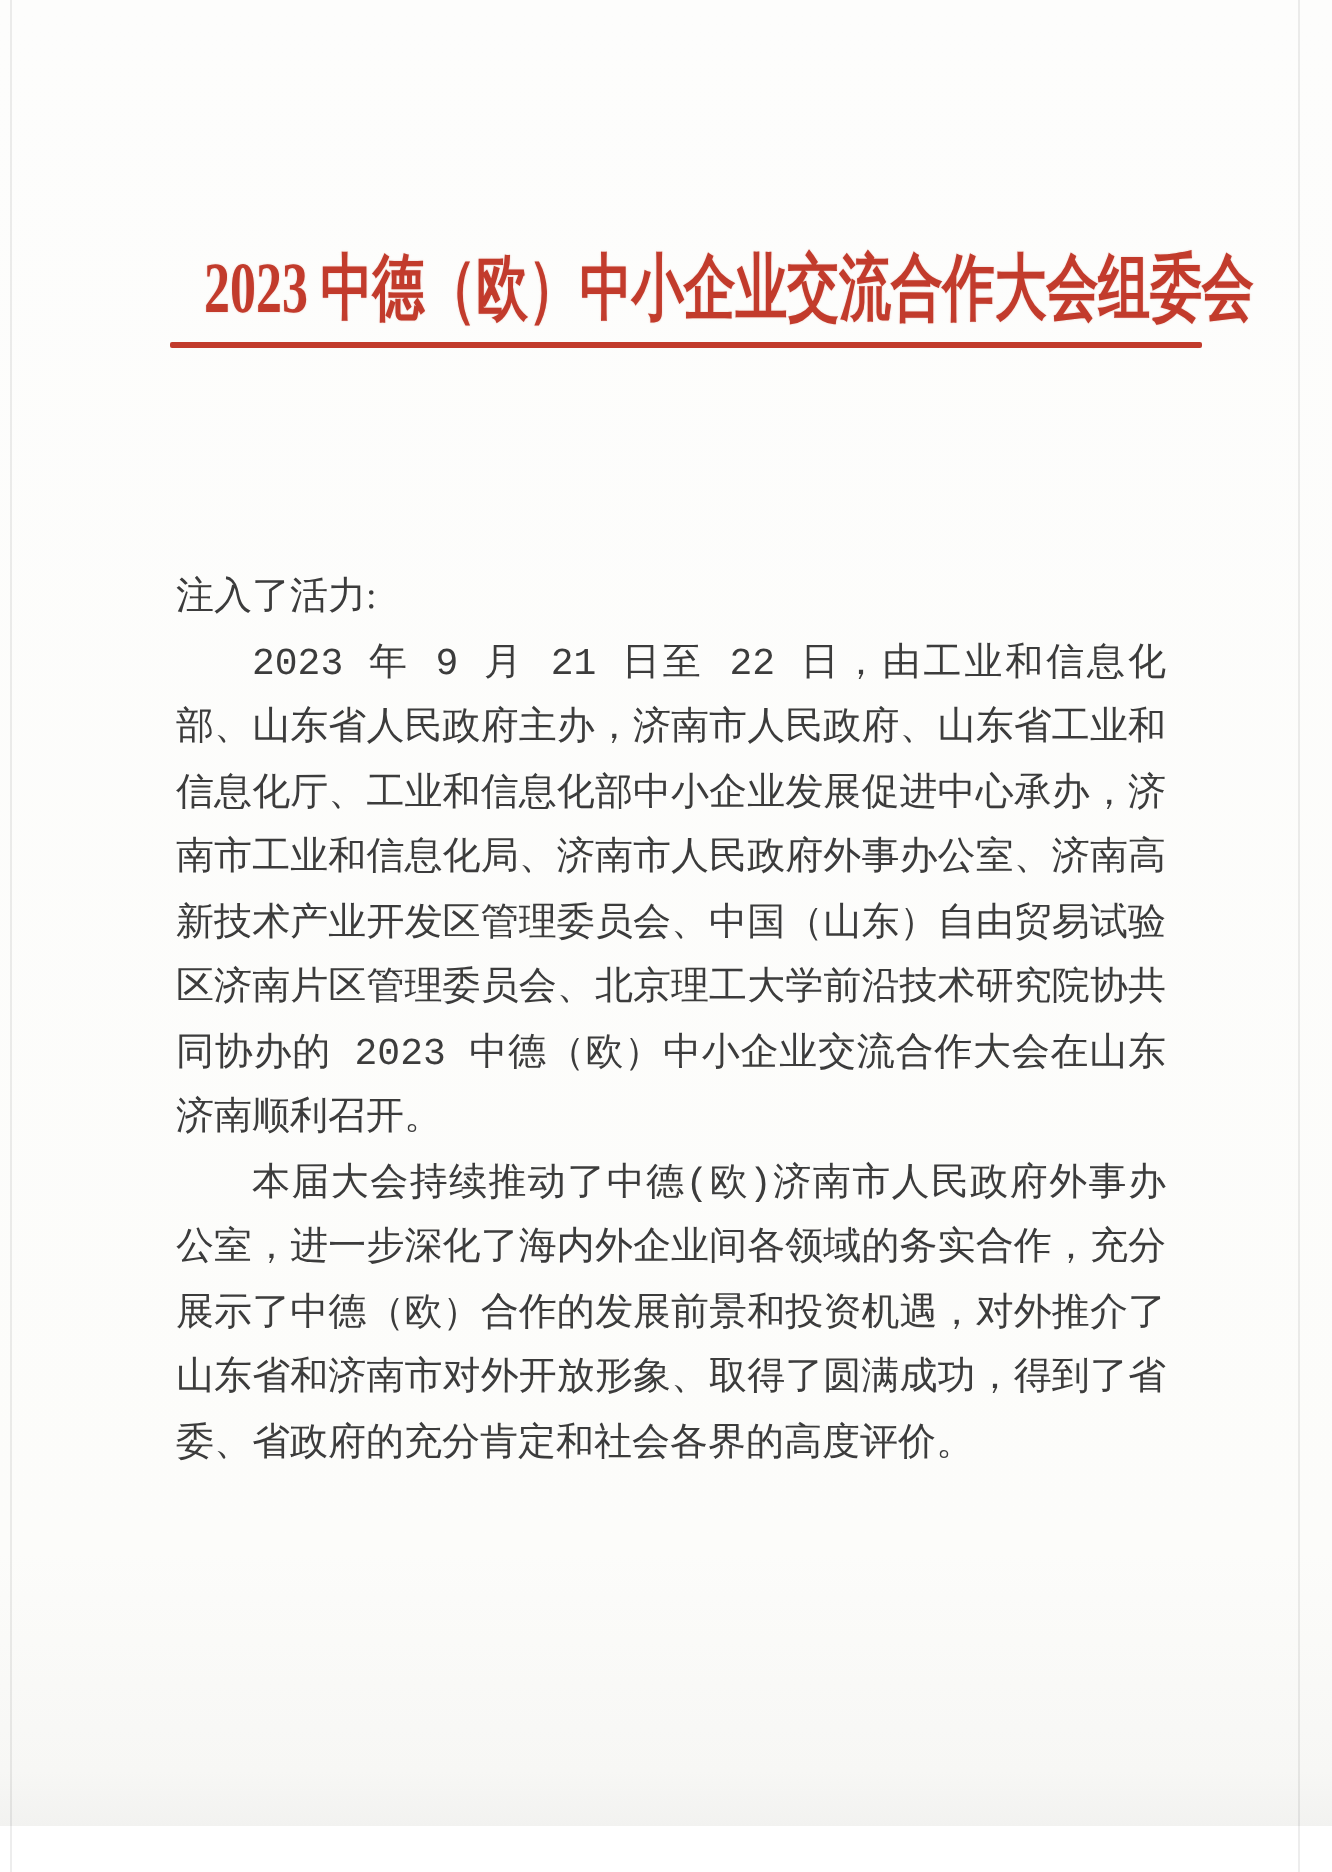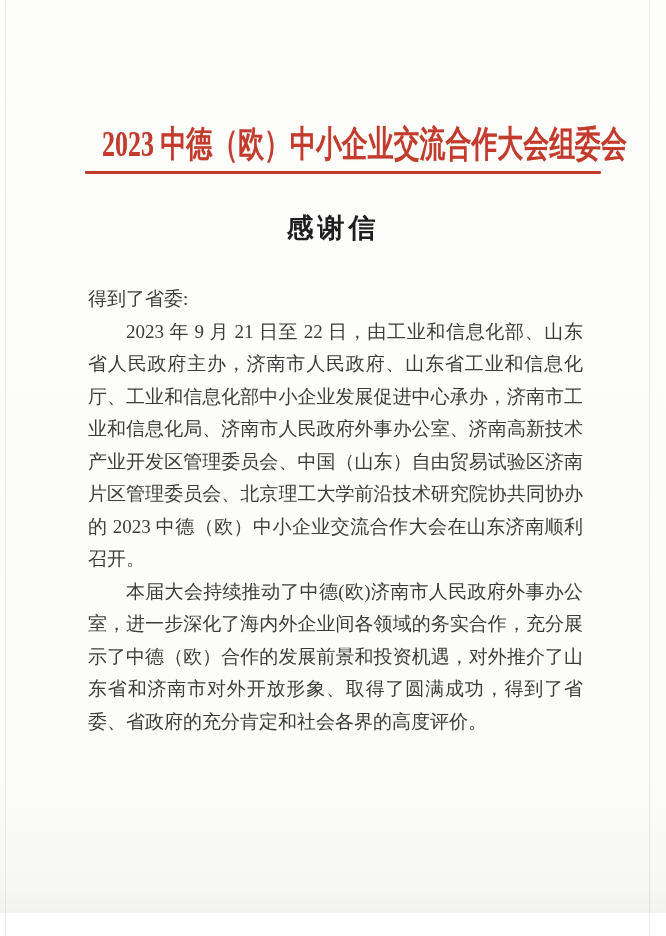--- a/index.html
+++ b/index.html
@@ -81,37 +81,37 @@
     text-justify: inter-ideograph;
     word-break: break-all;
   }
 
   .salutation {
     text-indent: 0;
   }
 
   .para {
     text-indent: 2em;
+    font-family: Liberation Mono, monospace;
   }
 </style>
 </head>
 <body>
 
 <div class="page">
 
   <div class="edge-line left"></div>
   <div class="edge-line right"></div>
 
   <div class="letter-title">
     <span class="title-text">2023 中德（欧）中小企业交流合作大会组委会</span>
   </div>
 
   <div class="title-underline"></div>
 
-  <div class="letter-heading">感谢信</div>
 
   <div class="letter-body">
-    <p class="salutation">得到了省委:</p>
+    <p class="salutation">注入了活力:</p>
     <p class="para">2023 年 9 月 21 日至 22 日，由工业和信息化部、山东省人民政府主办，济南市人民政府、山东省工业和信息化厅、工业和信息化部中小企业发展促进中心承办，济南市工业和信息化局、济南市人民政府外事办公室、济南高新技术产业开发区管理委员会、中国（山东）自由贸易试验区济南片区管理委员会、北京理工大学前沿技术研究院协共同协办的 2023 中德（欧）中小企业交流合作大会在山东济南顺利召开。</p>
     <p class="para">本届大会持续推动了中德(欧)济南市人民政府外事办公室，进一步深化了海内外企业间各领域的务实合作，充分展示了中德（欧）合作的发展前景和投资机遇，对外推介了山东省和济南市对外开放形象、取得了圆满成功，得到了省委、省政府的充分肯定和社会各界的高度评价。</p>
   </div>
 
 </div>
 
 </body></html>

